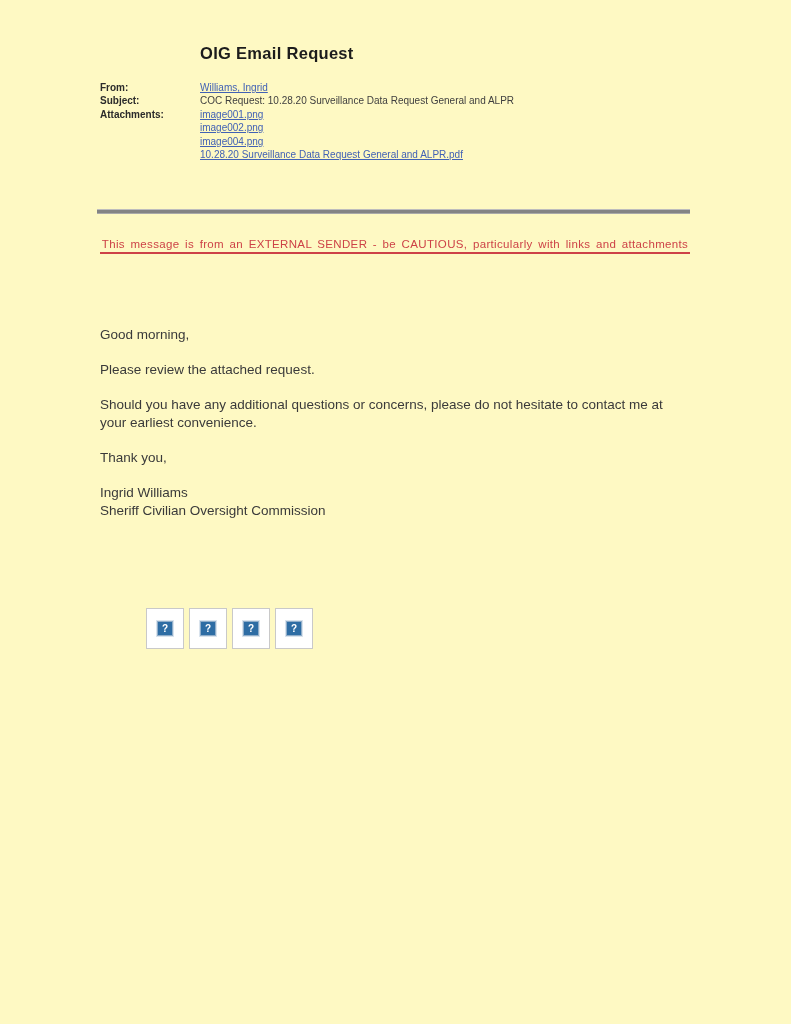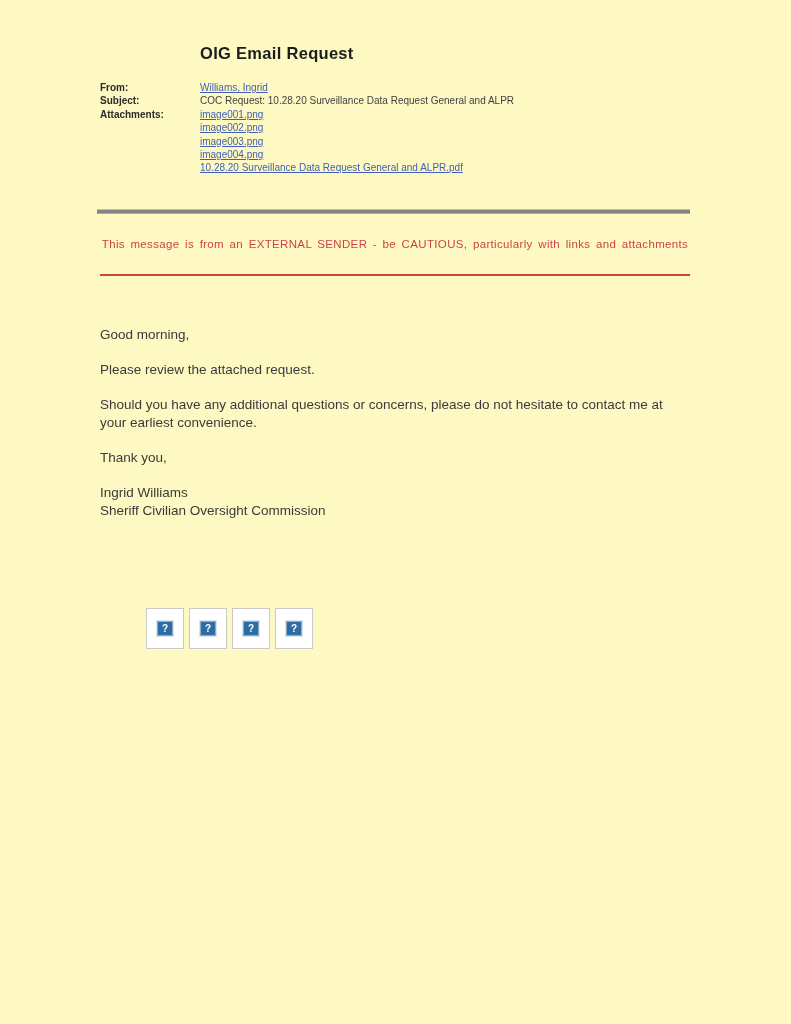--- a/index.html
+++ b/index.html
@@ -23,21 +23,21 @@
   .hvalue{color:#3f3f3f;}
   a.link{color:#4161b5;text-decoration:underline;cursor:pointer;}
   .attach-list{display:flex;flex-direction:column;}
   .divider{
     position:absolute;left:97px;top:209px;width:593px;height:3px;
     background:#848484;border-top:1px solid #bdbdbd;border-bottom:1px solid #a9a9a9;
   }
   .warning{
     position:absolute;left:100px;top:238px;width:590px;
     text-align:center;font-size:11.5px;letter-spacing:.35px;word-spacing:2px;
-    color:#cd4247;padding-bottom:24px;border-bottom:2px solid #cd4247;
+    color:#cd4247;padding-bottom:2px;border-bottom:2px solid #cd4247;
   }
   .body-text{
     position:absolute;left:100px;top:314px;width:585px;
     font-size:13.5px;color:#3a3a3a;
   }
   .body-text p{margin:12px 0 17px 0;line-height:18px;}
   .images-row{
     position:absolute;left:146px;top:608px;
     display:flex;gap:5px;
   }
@@ -69,21 +69,20 @@
     </div>
     <div class="hrow">
       <span class="hlabel">Subject:</span>
       <span class="hvalue">COC Request: 10.28.20 Surveillance Data Request General and ALPR</span>
     </div>
     <div class="hrow">
       <span class="hlabel">Attachments:</span>
       <div class="attach-list">
         <a class="link">image001.png</a>
         <a class="link">image002.png</a>
-        <a class="link">image003.png</a>
         <a class="link">image004.png</a>
         <a class="link">10.28.20 Surveillance Data Request General and ALPR.pdf</a>
       </div>
     </div>
   </div>
 
   <div class="divider"></div>
 
   <div class="warning">
     <span>This message is from an EXTERNAL SENDER - be CAUTIOUS, particularly with links and attachments</span>

